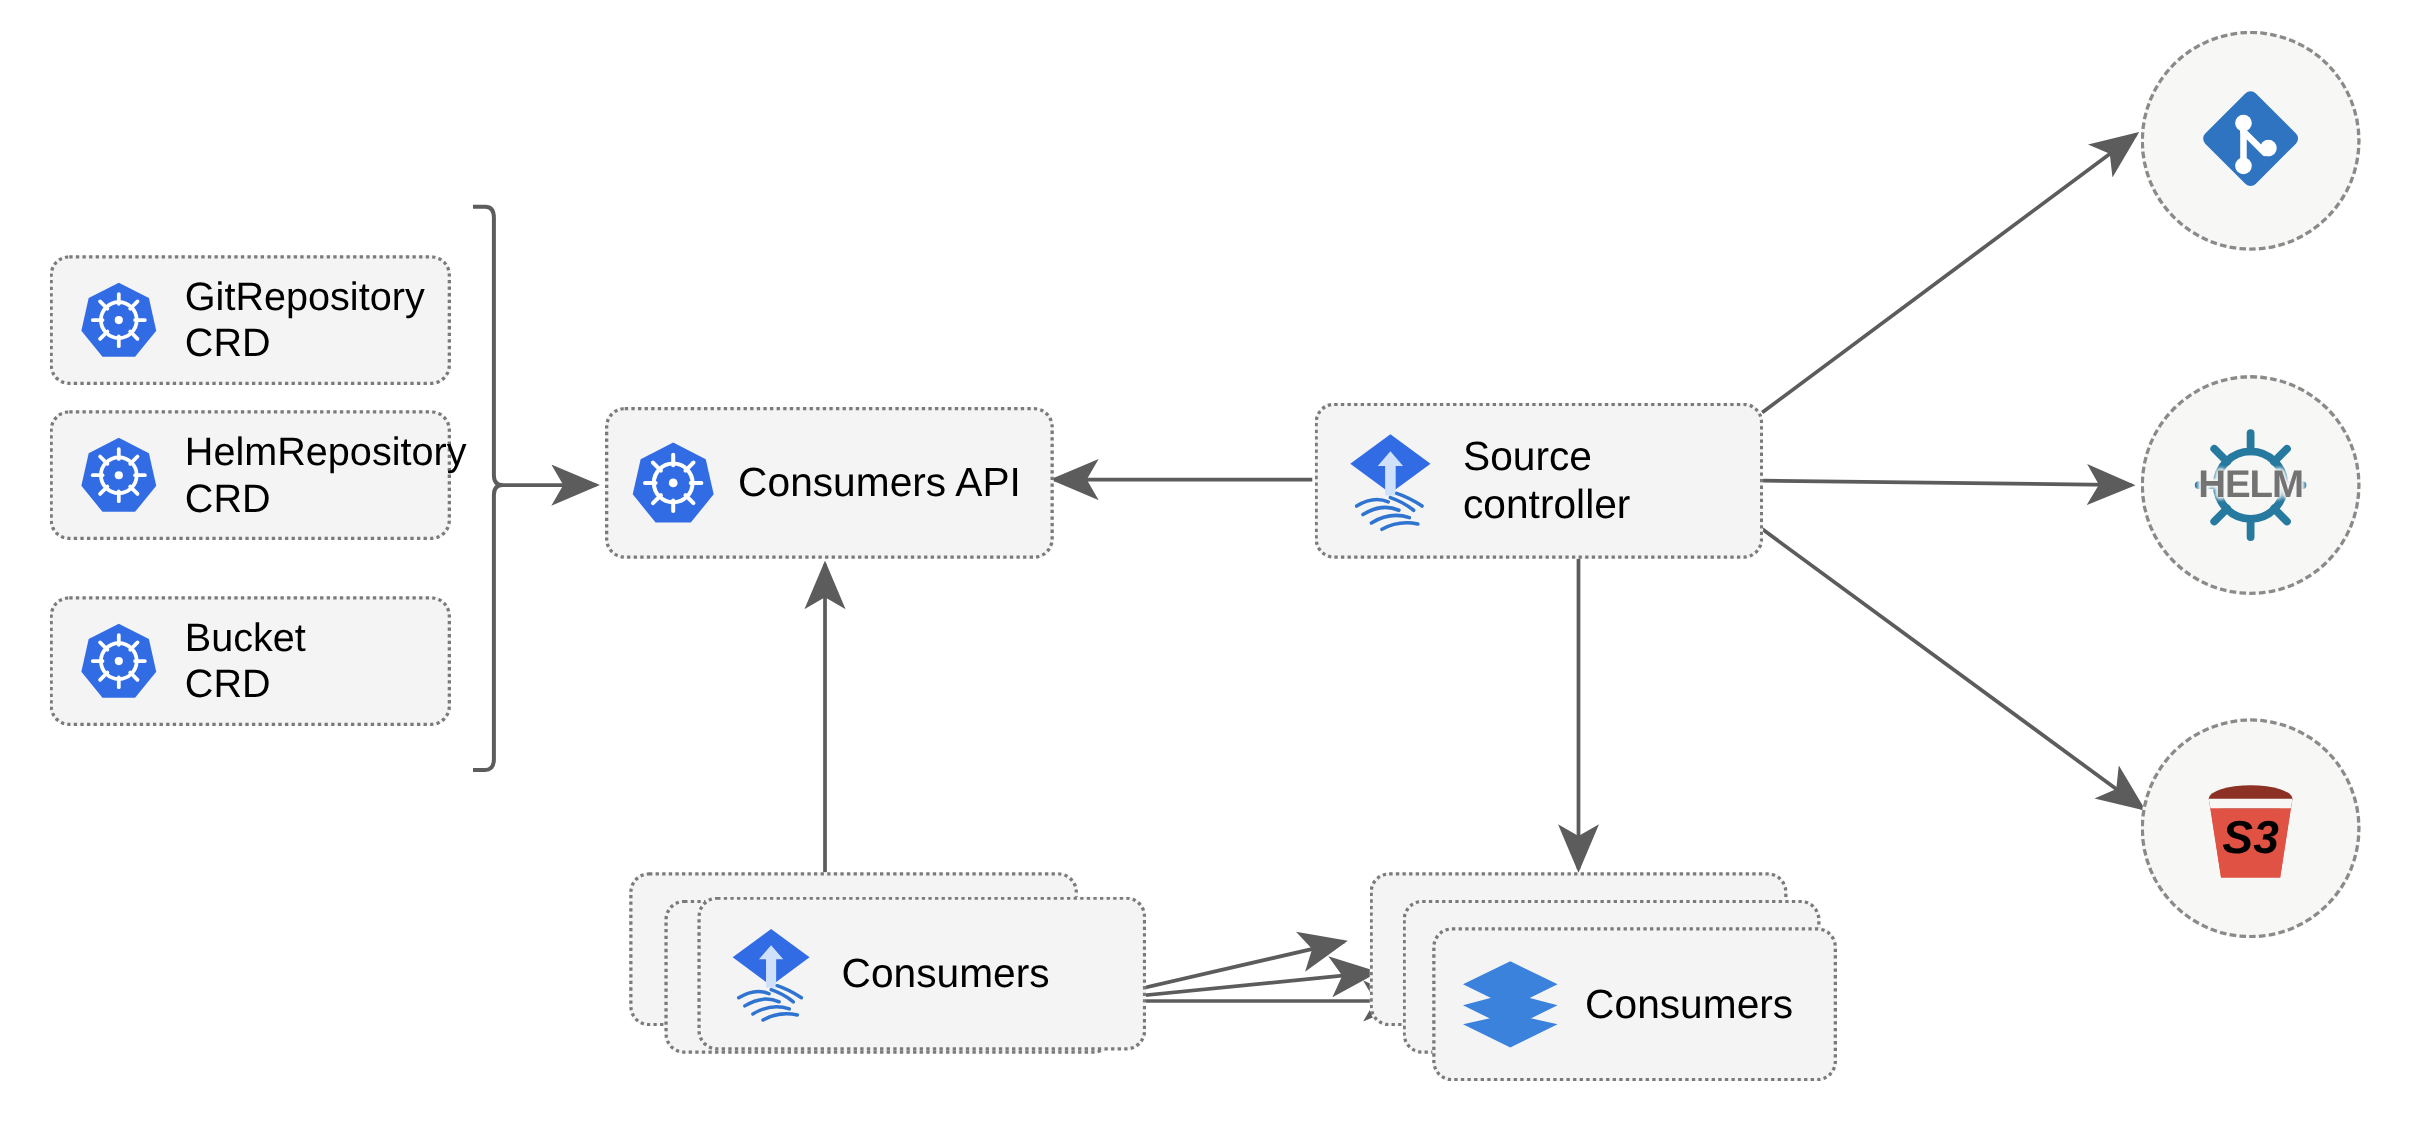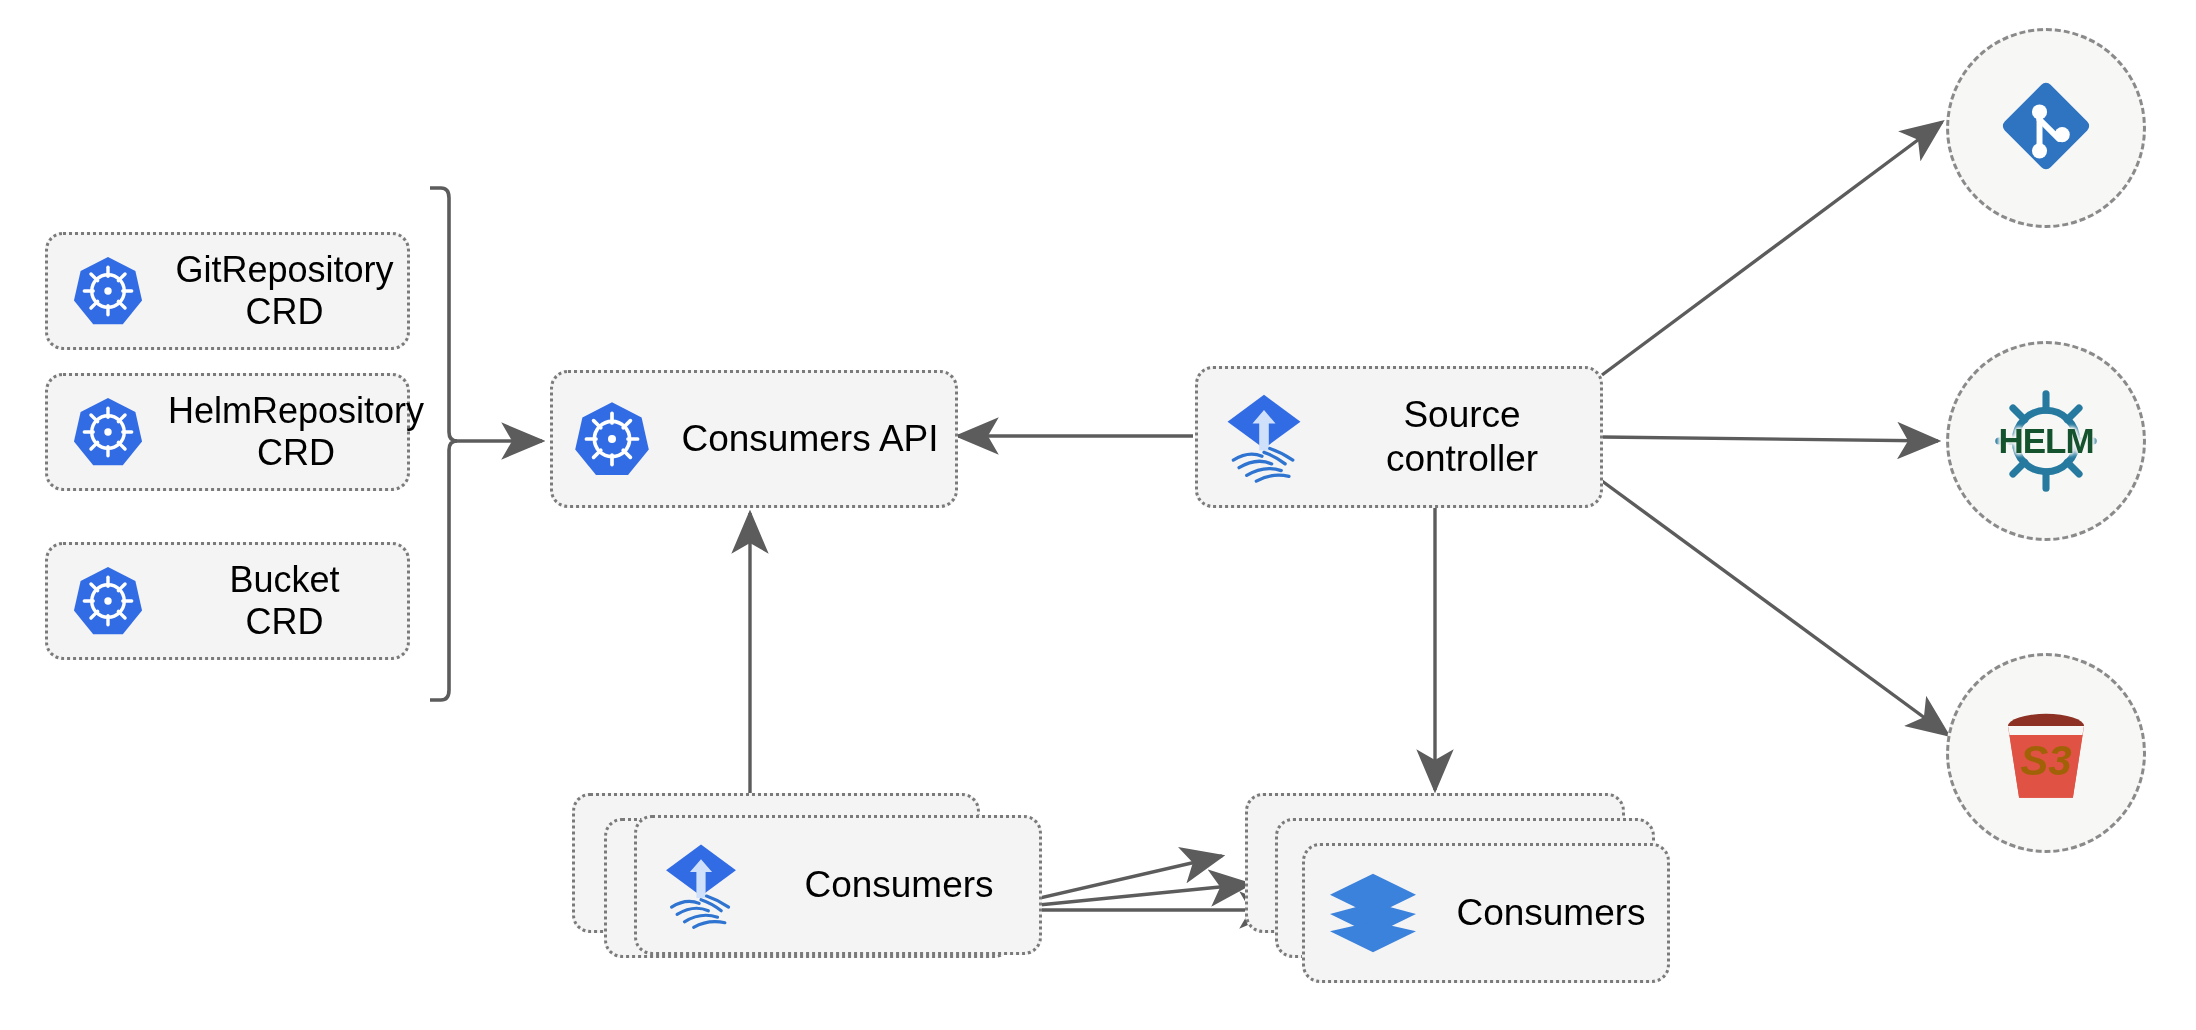--- a/index.html
+++ b/index.html
@@ -13,21 +13,21 @@
     background:#f4f4f4;
     border:3px dotted #7a7a7a;
     border-radius:18px;
     box-sizing:border-box;
     display:flex;align-items:center;
   }
   .node .label{
     color:#000;
     font-size:37px;
     line-height:1.18;
-    text-align:center;
+    text-align:left;
     white-space:pre-line;
     flex:1;
     padding-right:6px;
   }
   .node .ico{flex:0 0 auto;display:flex;align-items:center;justify-content:center;}
 
   
   .crd{left:45px;width:365px;height:118px;}
   .crd .ico{width:120px;}
   .crd .label{font-size:36px;}
@@ -252,34 +252,34 @@
             <line x1="50" y1="76" x2="50" y2="90"></line>
           <line x1="10" y1="50" x2="24" y2="50"></line>
             <line x1="76" y1="50" x2="90" y2="50"></line>
           <line x1="22" y1="22" x2="32" y2="32"></line>
             <line x1="68" y1="68" x2="78" y2="78"></line>
           <line x1="78" y1="22" x2="68" y2="32"></line>
             <line x1="32" y1="68" x2="22" y2="78"></line>
         </g>
       </svg>
       <span style="position:absolute;left:0;top:0;width:118px;height:118px;display:flex;align-items:center;justify-content:center;
-                   font-size:35px;font-weight:bold;color:#14532d;letter-spacing:-1px;
+                   font-size:35px;font-weight:bold;color:#737373;letter-spacing:-1px;
                    font-family:'Liberation Sans',sans-serif;
                    text-shadow:0 0 5px #f7f7f6,0 0 5px #f7f7f6,0 0 5px #f7f7f6,0 0 5px #f7f7f6,0 0 3px #f7f7f6">HELM</span>
     </span>
   </div>
 
   <div class="circ" style="left:1946px;top:653px">
     <span style="position:relative;display:block;width:112px;height:112px">
       <svg width="112" height="112" viewBox="0 0 100 100" style="position:absolute;left:0;top:0">
         <path d="M16,26 L84,26 L74,90 L26,90 Z" fill="#e05243"></path>
         <ellipse cx="50" cy="26" rx="34" ry="11" fill="#8c3123"></ellipse>
         <path d="M16,26 L84,26 L82.5,34 L17.5,34 Z" fill="#f7f7f6"></path>
         <path d="M17.5,34 L82.5,34 L74,90 L26,90 Z" fill="#e05243"></path>
       </svg>
       <span style="position:absolute;left:0;top:0;width:112px;height:112px;display:flex;align-items:center;justify-content:center;
                    padding-top:16px;box-sizing:border-box;
-                   font-size:42px;font-weight:bold;color:#a16207;font-style:italic;
+                   font-size:42px;font-weight:bold;color:#000000;font-style:italic;
                    font-family:'Liberation Sans',sans-serif">S3</span>
     </span>
   </div>
 
 </div>
 
 </body></html>

